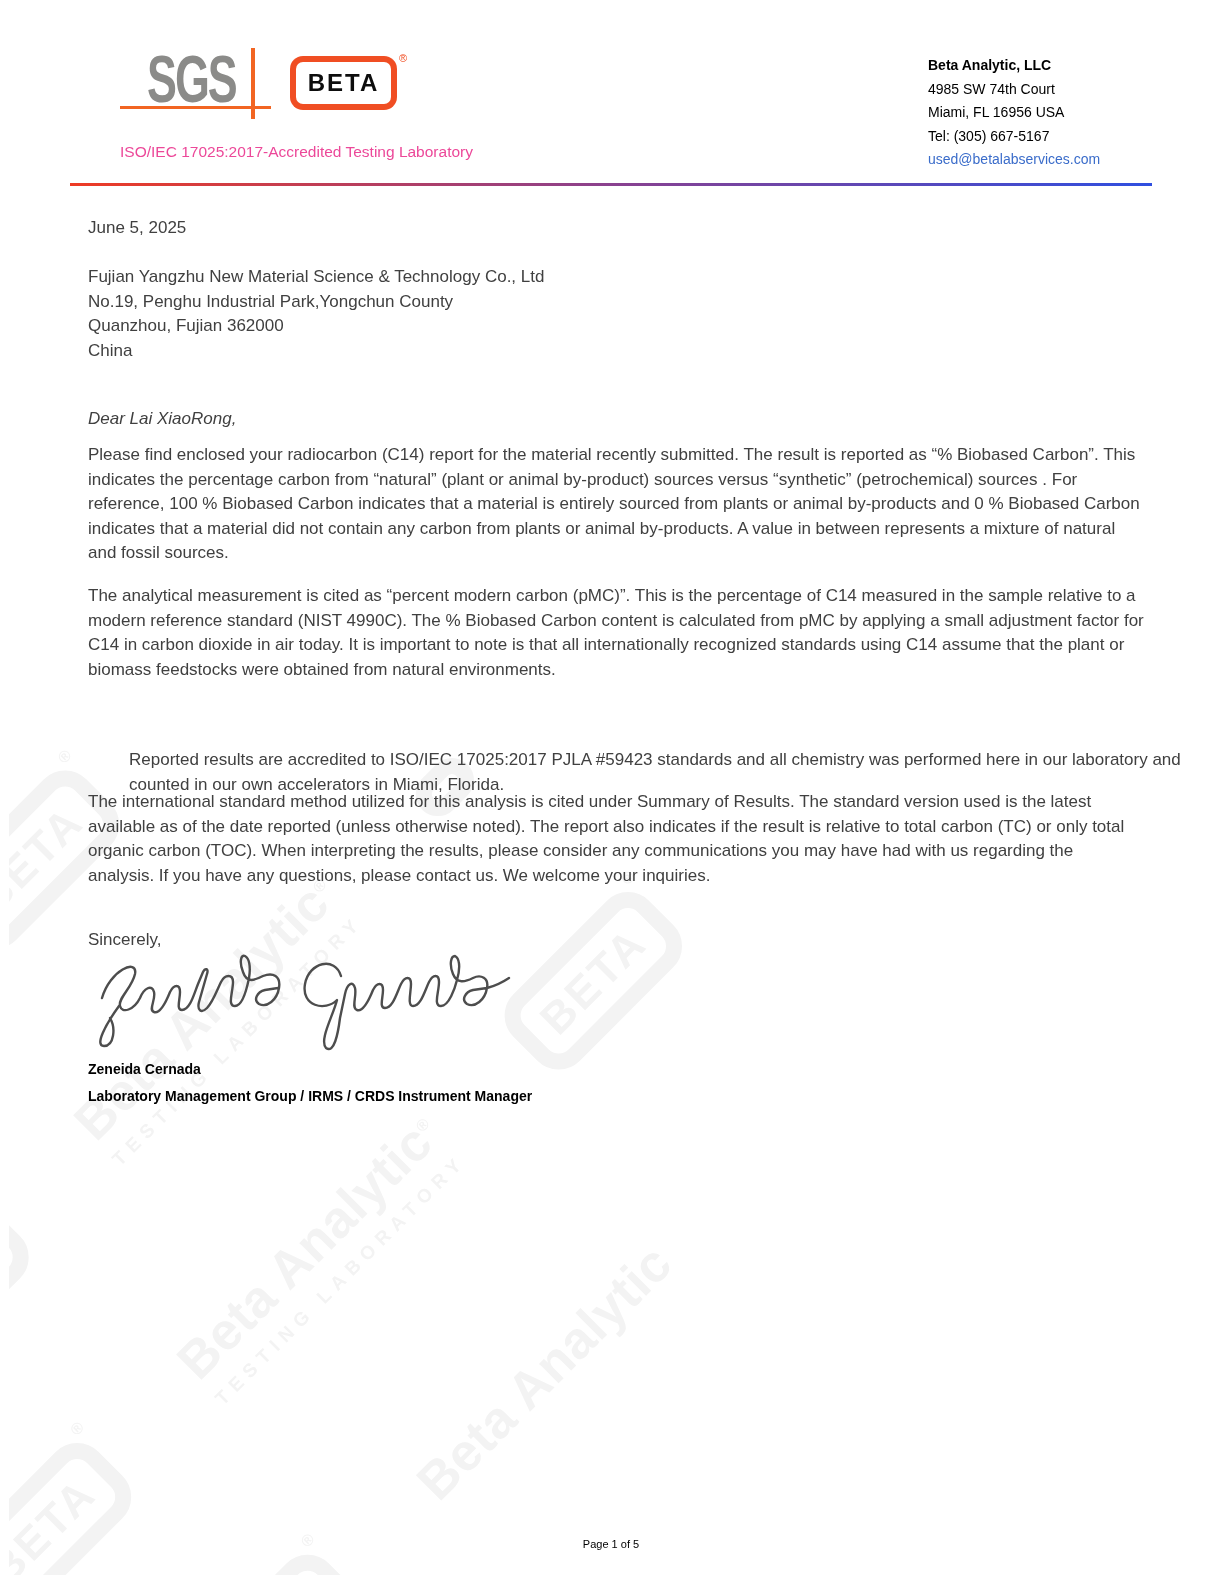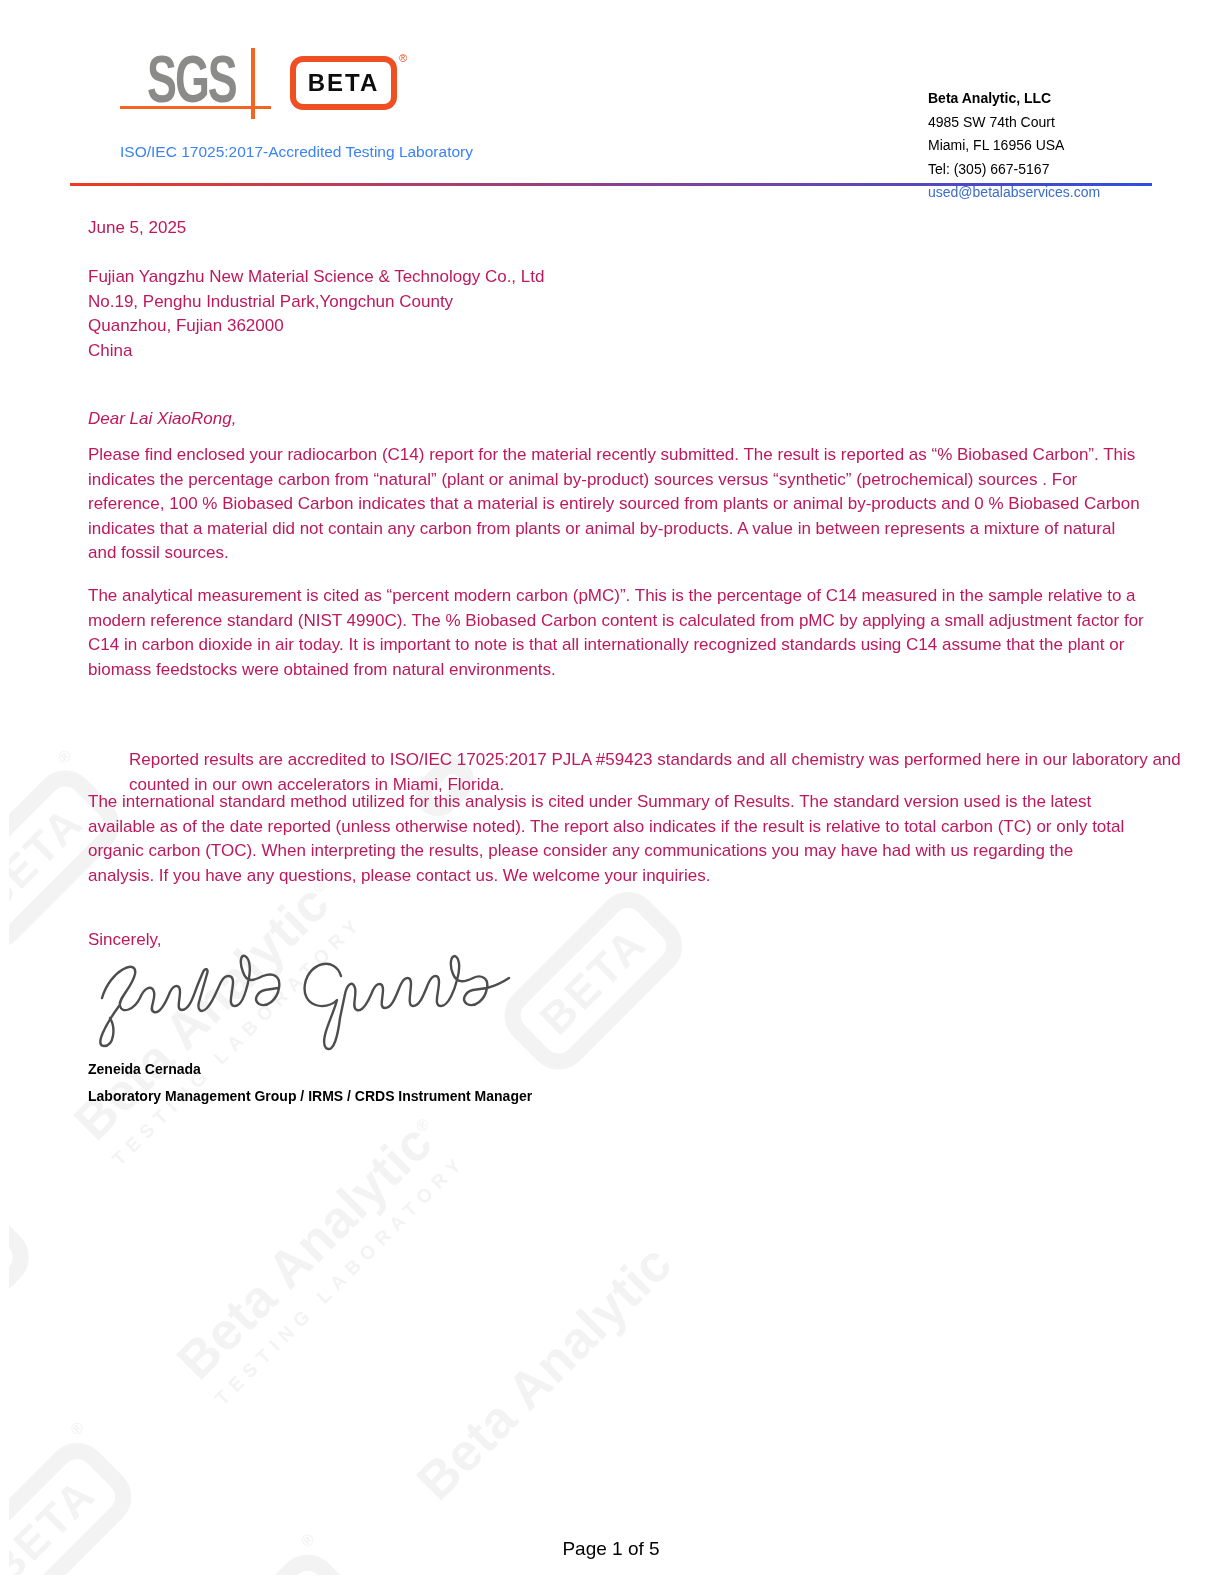--- a/index.html
+++ b/index.html
@@ -47,47 +47,47 @@
     position: absolute; left: 290px; top: 56px; width: 107px; height: 54px;
     background: #F04E23; border-radius: 13px; padding: 6px; display: flex;
   }
   .beta-logo-inner {
     flex: 1; background: #fff; border-radius: 7px;
     display: flex; align-items: center; justify-content: center;
   }
   .beta-logo-text { font-weight: 800; font-size: 24px; letter-spacing: 2px; color: #0d0d0d; }
   .beta-logo-reg { position: absolute; top: -4px; right: -10px; font-size: 11px; color: #F04E23; }
 
-  .iso-line { position: absolute; left: 120px; top: 143px; font-size: 15.5px; color: #3b82f6; }
+  .iso-line { position: absolute; left: 120px; top: 143px; font-size: 15.5px; color: #ec4899; }
 
   .contact { position: absolute; left: 928px; top: 54px; font-size: 14px; line-height: 23.5px; }
-  .contact .company { font-weight: 700; margin-top: 33px; }
+  .contact .company { font-weight: 700; }
   .contact a { color: #3A6CCA; text-decoration: none; }
 
   .rule {
     position: absolute; left: 70px; top: 183px; width: 1082px; height: 3.2px;
     background: linear-gradient(90deg, #EE3B24 0%, #8A418F 50%, #2F4FE0 100%);
   }
 
   
-  .body-text { font-size: 17px; line-height: 24.5px; color: #be185d; }
+  .body-text { font-size: 17px; line-height: 24.5px; color: #404040; }
   .date { position: absolute; left: 88px; top: 216px; }
   .recipient { position: absolute; left: 88px; top: 265px; }
   .salutation { position: absolute; left: 88px; top: 407px; font-style: italic; }
   .para { position: absolute; left: 88px; width: 1056px; }
   .p1 { top: 443px; }
   .p2 { top: 584px; }
   .p3 { top: 748px; margin-left: 41px; }
   .p4 { top: 790px; }
   .closing { position: absolute; left: 88px; top: 928px; }
   .signature { position: absolute; left: 88px; top: 940px; width: 430px; height: 118px; }
   .signer { position: absolute; left: 88px; top: 1056px; font-size: 14px; font-weight: 700; line-height: 26.5px; }
   .footer {
     position: absolute; left: 0; top: 1538px; width: 100%;
-    text-align: center; font-size: 19px;
+    text-align: center; font-size: 11px;
   }
 </style>
 </head>
 <body>
 
 <div class="page">
 
   <div class="wm-layer" id="wm-layer" style="--wm: #F3F3F3;">
       <div class="wm-rotor">
         <div class="wm-row"></div>

